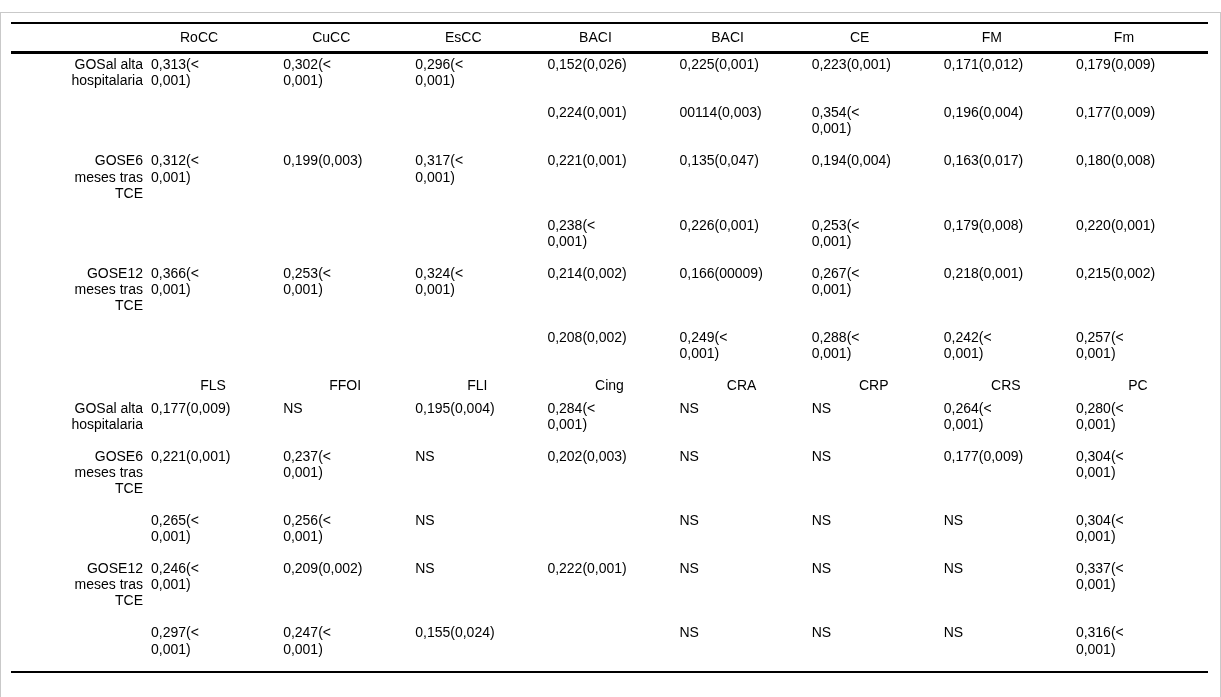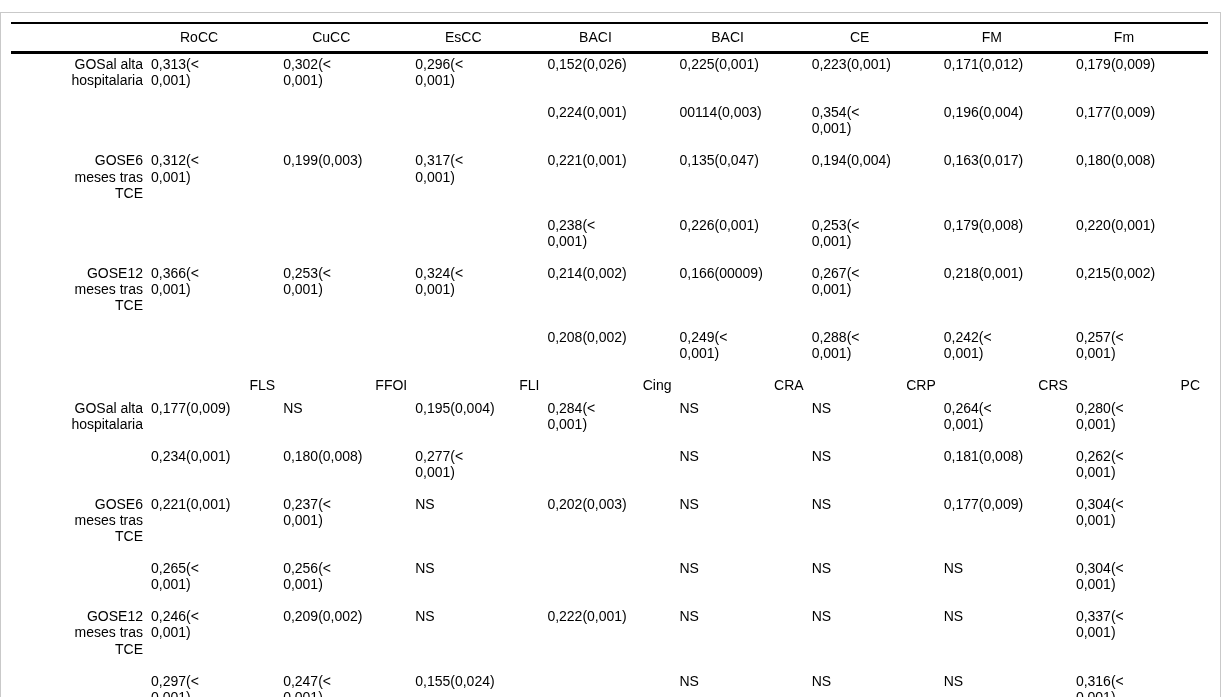--- a/index.html
+++ b/index.html
@@ -36,21 +36,21 @@
     border-top:2px solid #000000;
     border-bottom:3px solid #000000;
     text-align:center;
     padding-top:5px;
     padding-bottom:6px;
     padding-right:36px;
     white-space:nowrap;
   }
   tr.top-header th:first-child { padding-right:0; }
   tr.mid-header th {
-    text-align:right;
+    text-align:center;
     padding:2px 8px 4px 0;
     white-space:nowrap;
   }
   tr.mid-header th:first-child { padding-left:14px; }
   tr.last-row td { border-bottom:2px solid #000000; }
 </style>
 </head>
 <body>
 
 <div class="page">
@@ -185,33 +185,20 @@
           <td>0,284(&lt;
 0,001)</td>
           <td>NS</td>
           <td>NS</td>
           <td>0,264(&lt;
 0,001)</td>
           <td>0,280(&lt;
 0,001)</td>
         </tr>
         <tr>
-          <td></td>
-          <td>0,234(0,001)</td>
-          <td>0,180(0,008)</td>
-          <td>0,277(&lt;
-0,001)</td>
-          <td></td>
-          <td>NS</td>
-          <td>NS</td>
-          <td>0,181(0,008)</td>
-          <td>0,262(&lt;
-0,001)</td>
-        </tr>
-        <tr>
           <td>GOSE6
 meses tras
 TCE</td>
           <td>0,221(0,001)</td>
           <td>0,237(&lt;
 0,001)</td>
           <td>NS</td>
           <td>0,202(0,003)</td>
           <td>NS</td>
           <td>NS</td>

